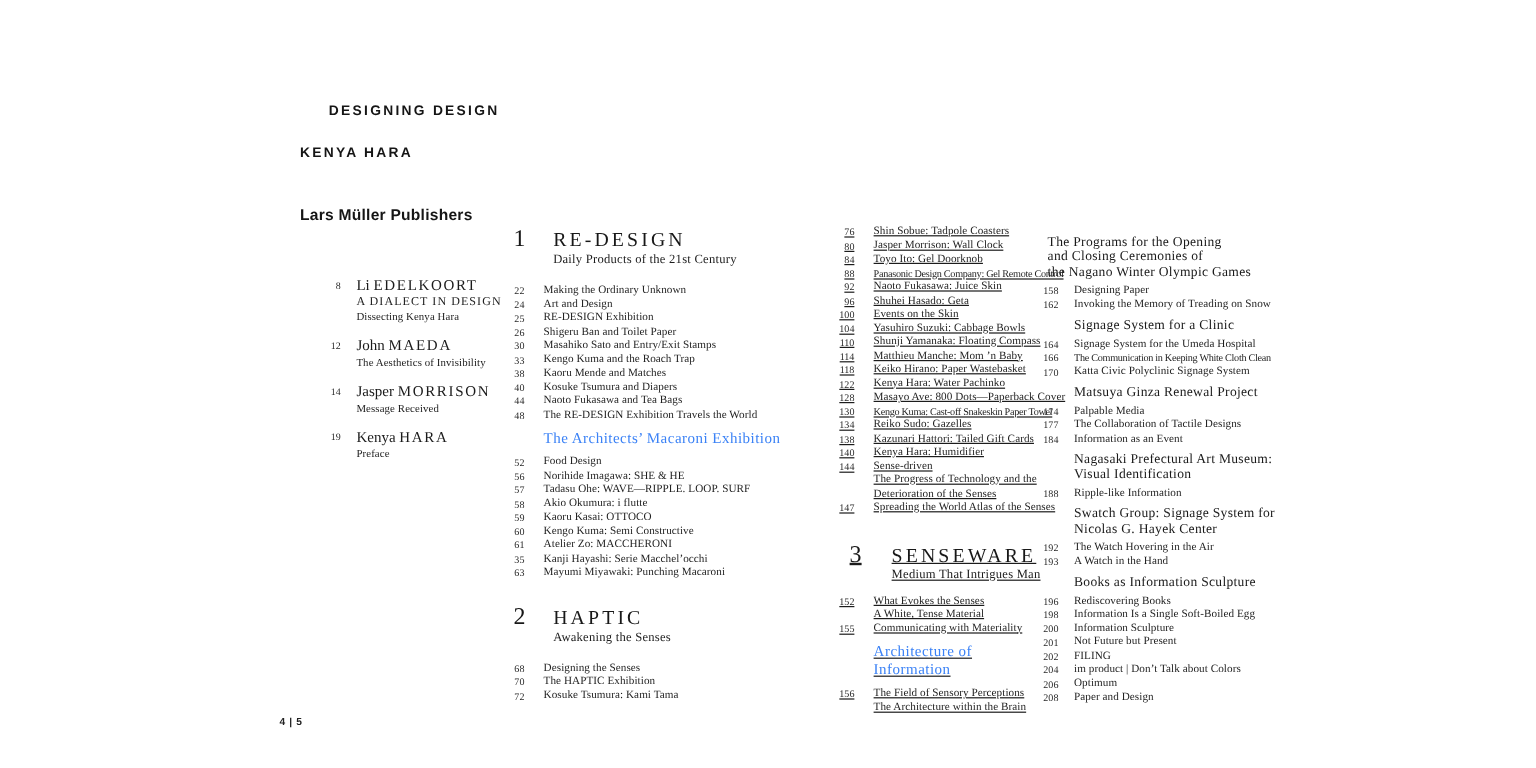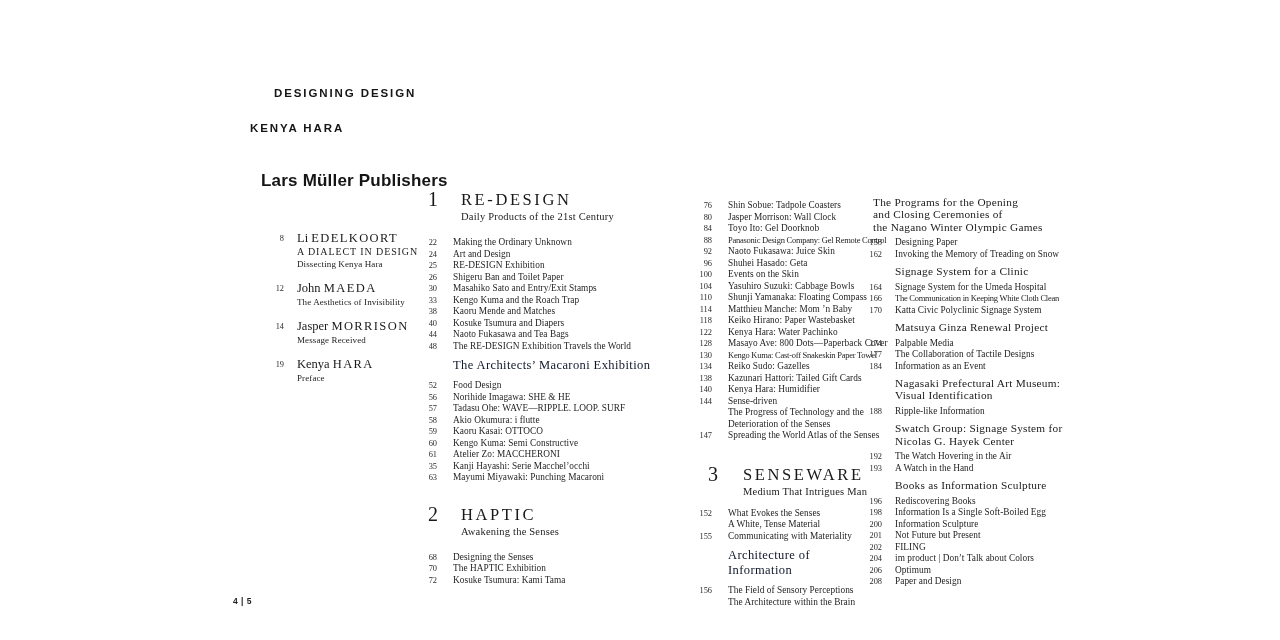--- a/index.html
+++ b/index.html
@@ -5,31 +5,31 @@
   html,body{margin:0;padding:0;background:#ffffff;}
   body{width:1280px;height:640px;overflow:hidden;position:relative;
        font-family:"Liberation Serif","DejaVu Serif",serif;color:#1c1c1c;}
   .page{position:absolute;inset:0;background:#ffffff;}
 
   
   .mast{position:absolute;left:250px;font-family:"Liberation Sans","DejaVu Sans",sans-serif;
         font-weight:bold;color:#151515;}
   .mast.title{top:87px;font-size:11.5px;letter-spacing:1.9px;padding-left:24px;}
   .mast.author{top:122px;font-size:11.5px;letter-spacing:1.9px;}
-  .mast.publisher{top:171px;font-size:17px;letter-spacing:0.2px;margin-left:11px;}
+  .mast.publisher{top:171px;font-size:13px;letter-spacing:0.2px;}
 
   
   .folio{position:absolute;left:233px;top:596px;font-family:"Liberation Sans","DejaVu Sans",sans-serif;
          font-weight:bold;font-size:8.5px;letter-spacing:0.5px;color:#222;}
 
   
   .col{position:absolute;}
   #colContrib{left:268px;top:231px;width:175px;}
   #colA{left:420px;top:189px;width:255px;}
-  #colB{left:693px;top:200px;width:180px;}
+  #colB{left:693px;top:188px;width:180px;text-decoration:underline;}
   #colC{left:850px;top:196px;width:240px;}
 
   
   .contrib{display:flex;margin-bottom:11px;}
   .contrib .pg{flex:0 0 16px;text-align:right;margin-right:13px;font-size:8.3px;line-height:16px;color:#2a2a2a;}
   .cname{font-size:12.5px;line-height:15px;color:#1a1a1a;}
   .clast{letter-spacing:1.4px;}
   .cline{font-size:9px;line-height:12px;letter-spacing:0.1px;color:#222;}
   .cline.caps{font-size:10px;letter-spacing:0.9px;}
 
@@ -45,21 +45,21 @@
   .sec{display:flex;margin-bottom:14px;}
   #colB .sec{margin-bottom:10px;}
   .sec.gap-lg{margin-top:20px;}
   #colB .sec.gap-lg{margin-top:22px;}
   .secnum{flex:0 0 33px;padding-left:8px;font-size:20px;line-height:21px;color:#181818;}
   #colB .secnum{flex-basis:35px;padding-left:15px;}
   .sectitle{font-size:16.5px;letter-spacing:2.6px;line-height:21px;color:#181818;}
   .secsub{font-size:10.5px;line-height:12px;margin-top:1px;letter-spacing:0.2px;}
 
   
-  .subhead{font-size:12.5px;line-height:15px;letter-spacing:0.4px;margin:6px 0 7px 33px;color:#0f172a;}
+  .subhead{font-size:12.5px;line-height:15px;letter-spacing:0.4px;margin:6px 0 7px 33px;color:#3b82f6;}
   #colB .subhead{margin-left:35px;}
 
   
   .rhead{margin:5px 0 4px 45px;}
   #colC > .rhead:first-child{margin-top:0;margin-left:23px;}
   .rhead-line{font-size:11.3px;line-height:12.4px;letter-spacing:0.25px;color:#1a1a1a;}
 </style>
 </head>
 <body>
 

